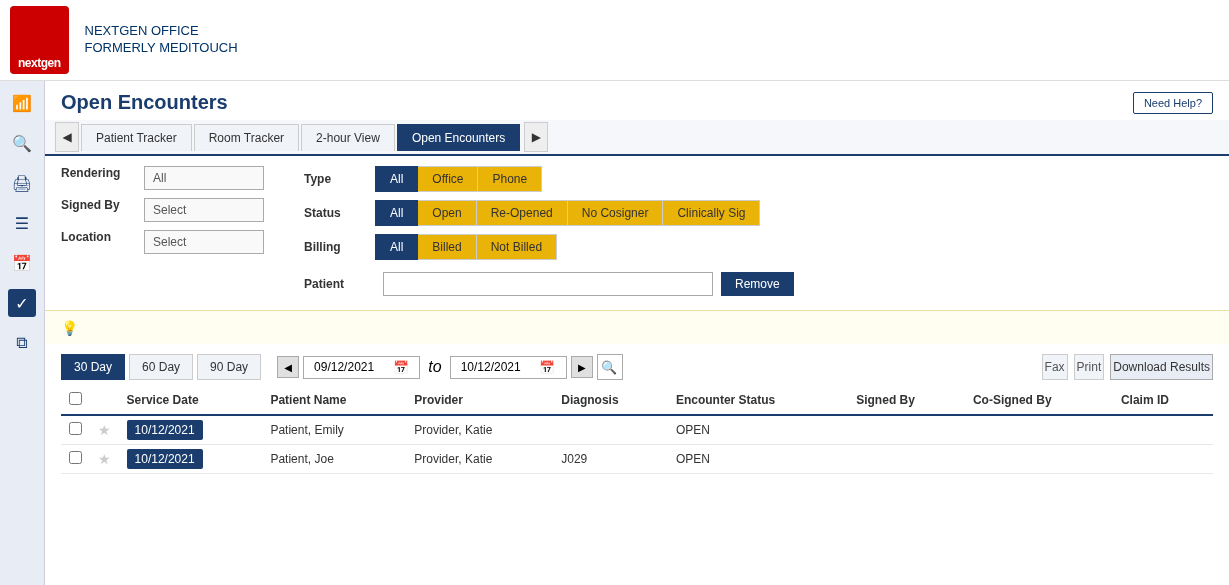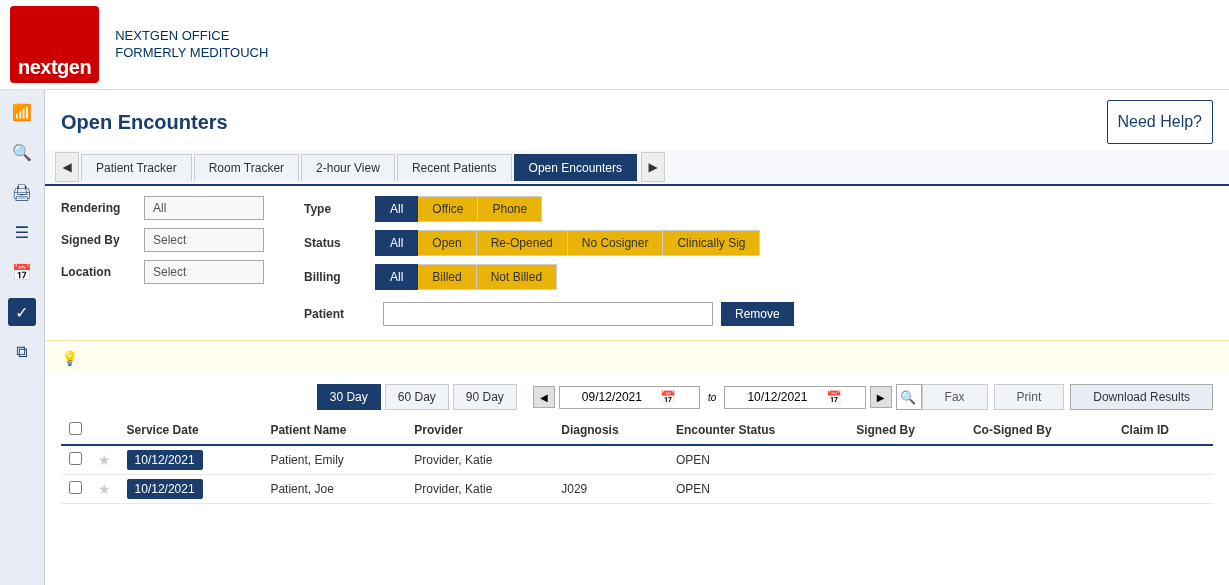--- a/index.html
+++ b/index.html
@@ -2,49 +2,49 @@
 <html><head>
   <meta charset="utf-8">
   <style>
     * { box-sizing: border-box; margin: 0; padding: 0; font-family: Arial, sans-serif; font-size: 13px; }
     body { background: #fff; width: 1229px; min-height: 585px; overflow-x: hidden; }
 
     
     .top-bar { display: flex; align-items: center; padding: 6px 10px; border-bottom: 1px solid #ddd; background: #fff; }
     .logo-area { display: flex; align-items: center; gap: 8px; }
     .logo-box { background: #c00; border-radius: 4px; padding: 4px 8px; display: flex; align-items: center; }
-    .logo-text { color: #fff; font-weight: bold; font-size: 20px; letter-spacing: -0.5px; margin-top: 46px; }
+    .logo-text { color: #fff; font-weight: bold; font-size: 12px; letter-spacing: -0.5px; margin-top: 46px; }
     .logo-sub { color: #003366; font-size: 10px; font-weight: normal; line-height: 1.3; margin-left: 8px; }
 
     
     .layout { display: flex; }
     .sidebar { width: 45px; background: #e8edf5; border-right: 1px solid #ccd; display: flex; flex-direction: column; align-items: center; padding-top: 8px; gap: 12px; min-height: 545px; }
     .sidebar-icon { width: 28px; height: 28px; display: flex; align-items: center; justify-content: center; cursor: pointer; border-radius: 3px; color: #1a3d6e; font-size: 16px; }
     .sidebar-icon.active { background: #1a3d6e; color: #fff; }
 
     
     .main { flex: 1; padding: 0; }
 
     
     .page-header { display: flex; align-items: center; justify-content: space-between; padding: 10px 16px 6px 16px; }
     .page-title { color: #1a3d6e; font-size: 20px; font-weight: bold; }
-    .need-help-btn { border: 1px solid #1a3d6e; color: #1a3d6e; background: #fff; padding: 12px 10px; cursor: pointer; font-size: 16px; border-radius: 2px; }
+    .need-help-btn { border: 1px solid #1a3d6e; color: #1a3d6e; background: #fff; padding: 4px 10px; cursor: pointer; font-size: 11px; border-radius: 2px; }
 
     
     .nav-tabs { display: flex; align-items: center; border-bottom: 2px solid #1a3d6e; padding: 0 8px; background: #f5f7fa; }
     .nav-arrow { width: 24px; height: 30px; display: flex; align-items: center; justify-content: center; cursor: pointer; color: #333; border: 1px solid #ccc; background: #eee; font-size: 12px; margin: 2px; }
     .nav-tab { padding: 6px 14px; cursor: pointer; border: 1px solid #ccc; border-bottom: none; background: #f0f3f8; color: #333; margin-right: 2px; font-size: 12px; white-space: nowrap; }
     .nav-tab.active { background: #1a3d6e; color: #fff; border-color: #1a3d6e; }
 
     
     .filter-section { padding: 10px 16px; }
     .filter-title { color: #1a3d6e; font-weight: bold; font-size: 14px; margin-bottom: 10px; }
     .filter-grid { display: flex; gap: 40px; }
     .filter-left { display: flex; flex-direction: column; gap: 8px; }
-    .filter-row { display: flex; align-items: center; gap: 8px; }
+    .filter-row { display: flex; align-items: flex-start; gap: 8px; }
     .filter-label { width: 75px; font-weight: bold; color: #333; font-size: 12px; }
     .filter-input { border: 1px solid #aaa; padding: 4px 8px; width: 120px; font-size: 12px; color: #555; background: #f9f9f9; }
     .filter-right { display: flex; flex-direction: column; gap: 8px; }
     .filter-right-row { display: flex; align-items: center; gap: 0; }
     .filter-right-label { width: 65px; font-weight: bold; color: #333; font-size: 12px; margin-right: 6px; }
 
     
     .toggle-group { display: flex; gap: 0; }
     .toggle-btn { padding: 5px 14px; border: 1px solid #ccc; background: #eab308; color: #333; cursor: pointer; font-size: 12px; white-space: nowrap; }
     .toggle-btn.active { background: #1a3d6e; color: #fff; border-color: #1a3d6e; }
@@ -54,32 +54,32 @@
     .patient-row { display: flex; align-items: center; gap: 8px; margin-top: 4px; }
     .patient-input { border: 1px solid #aaa; padding: 4px 8px; width: 330px; font-size: 12px; }
     .remove-btn { background: #1a3d6e; color: #fff; border: none; padding: 5px 14px; cursor: pointer; font-size: 12px; }
 
     
     .note-bar { display: flex; align-items: flex-start; gap: 6px; padding: 8px 16px; background: #fffef0; border-top: 1px solid #e8e0a0; margin: 4px 0; }
     .note-icon { color: #f5a623; font-size: 14px; margin-top: 1px; }
     .note-text { font-size: 11px; color: #555; }
 
     
-    .action-bar { display: flex; align-items: center; justify-content: flex-end; padding: 6px 16px; }
+    .action-bar { display: flex; align-items: center; justify-content: space-between; padding: 6px 16px; }
     .action-left { display: flex; align-items: center; gap: 4px; }
     .day-btn { padding: 5px 12px; border: 1px solid #ccc; background: #f0f3f8; color: #333; cursor: pointer; font-size: 12px; }
     .day-btn.active { background: #1a3d6e; color: #fff; border-color: #1a3d6e; }
-    .date-input-wrap { display: flex; align-items: center; border: 1px solid #aaa; padding: 3px 22px; background: #fff; gap: 4px; }
+    .date-input-wrap { display: flex; align-items: center; border: 1px solid #aaa; padding: 3px 10px; background: #fff; gap: 4px; }
     .date-input { border: none; outline: none; font-size: 12px; width: 75px; }
     .cal-icon { color: #555; cursor: pointer; font-size: 13px; }
     .play-btn { width: 22px; height: 22px; background: #e0e0e0; border: 1px solid #aaa; cursor: pointer; display: flex; align-items: center; justify-content: center; font-size: 10px; }
     .search-btn { width: 26px; height: 26px; background: #fff; border: 1px solid #aaa; cursor: pointer; display: flex; align-items: center; justify-content: center; font-size: 13px; }
-    .to-label { font-size: 10px; padding: 0 4px; font-style: italic; }
+    .to-label { font-size: 16px; padding: 0 4px; font-style: italic; }
     .action-right { display: flex; align-items: center; gap: 6px; }
-    .action-btn { padding: 5px 22px; border: 1px solid #ccc; background: #f0f3f8; color: #555; cursor: pointer; font-size: 12px; }
+    .action-btn { padding: 5px 2px; border: 1px solid #ccc; background: #f0f3f8; color: #555; cursor: pointer; font-size: 12px; }
     .action-btn.primary { background: #e8edf5; color: #333; border-color: #aaa; font-weight: normal; }
 
     
     .table-wrap { padding: 0 16px; }
     table { width: 100%; border-collapse: collapse; }
     thead tr { border-bottom: 2px solid #1a3d6e; }
     th { padding: 6px 8px; text-align: left; font-size: 12px; font-weight: bold; color: #333; border-bottom: 2px solid #1a3d6e; }
     td { padding: 6px 8px; font-size: 12px; color: #333; border-bottom: 1px solid #e8e8e8; vertical-align: middle; }
     .chk-col { width: 24px; }
     .star-col { width: 24px; }
@@ -119,21 +119,20 @@
     <div class="page-header">
       <h1 class="page-title">Open Encounters</h1>
       <button class="need-help-btn">Need Help?</button>
     </div>
 
     <div class="nav-tabs">
       <div class="nav-arrow">◀</div>
       <div class="nav-tab">Patient Tracker</div>
       <div class="nav-tab">Room Tracker</div>
       <div class="nav-tab">2-hour View</div>
-      <div class="nav-tab">Recent Patients</div>
       <div class="nav-tab active">Open Encounters</div>
       <div class="nav-arrow">▶</div>
     </div>
 
     <div class="filter-section">
       <div class="filter-grid">
 
         <div class="filter-left">
           <div class="filter-row">
             <span class="filter-label">Rendering</span>

